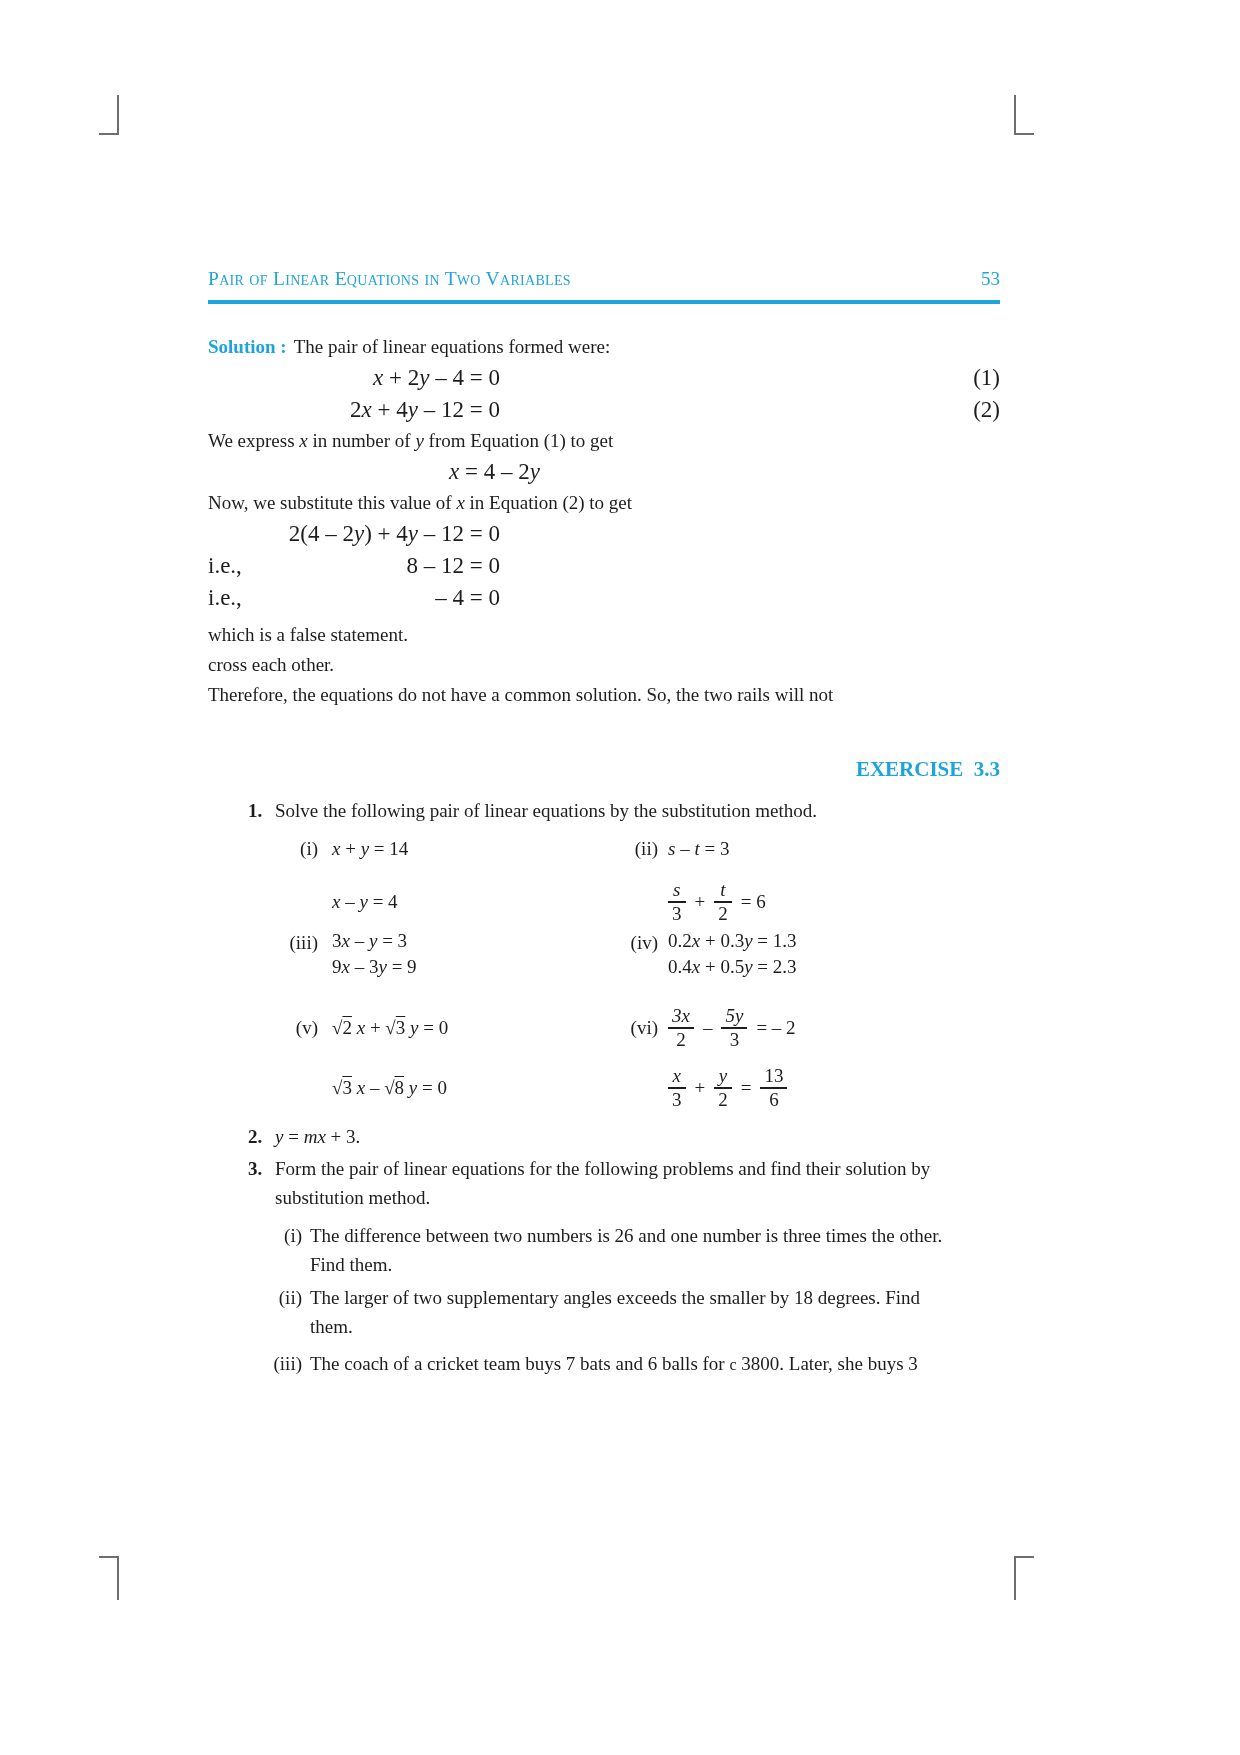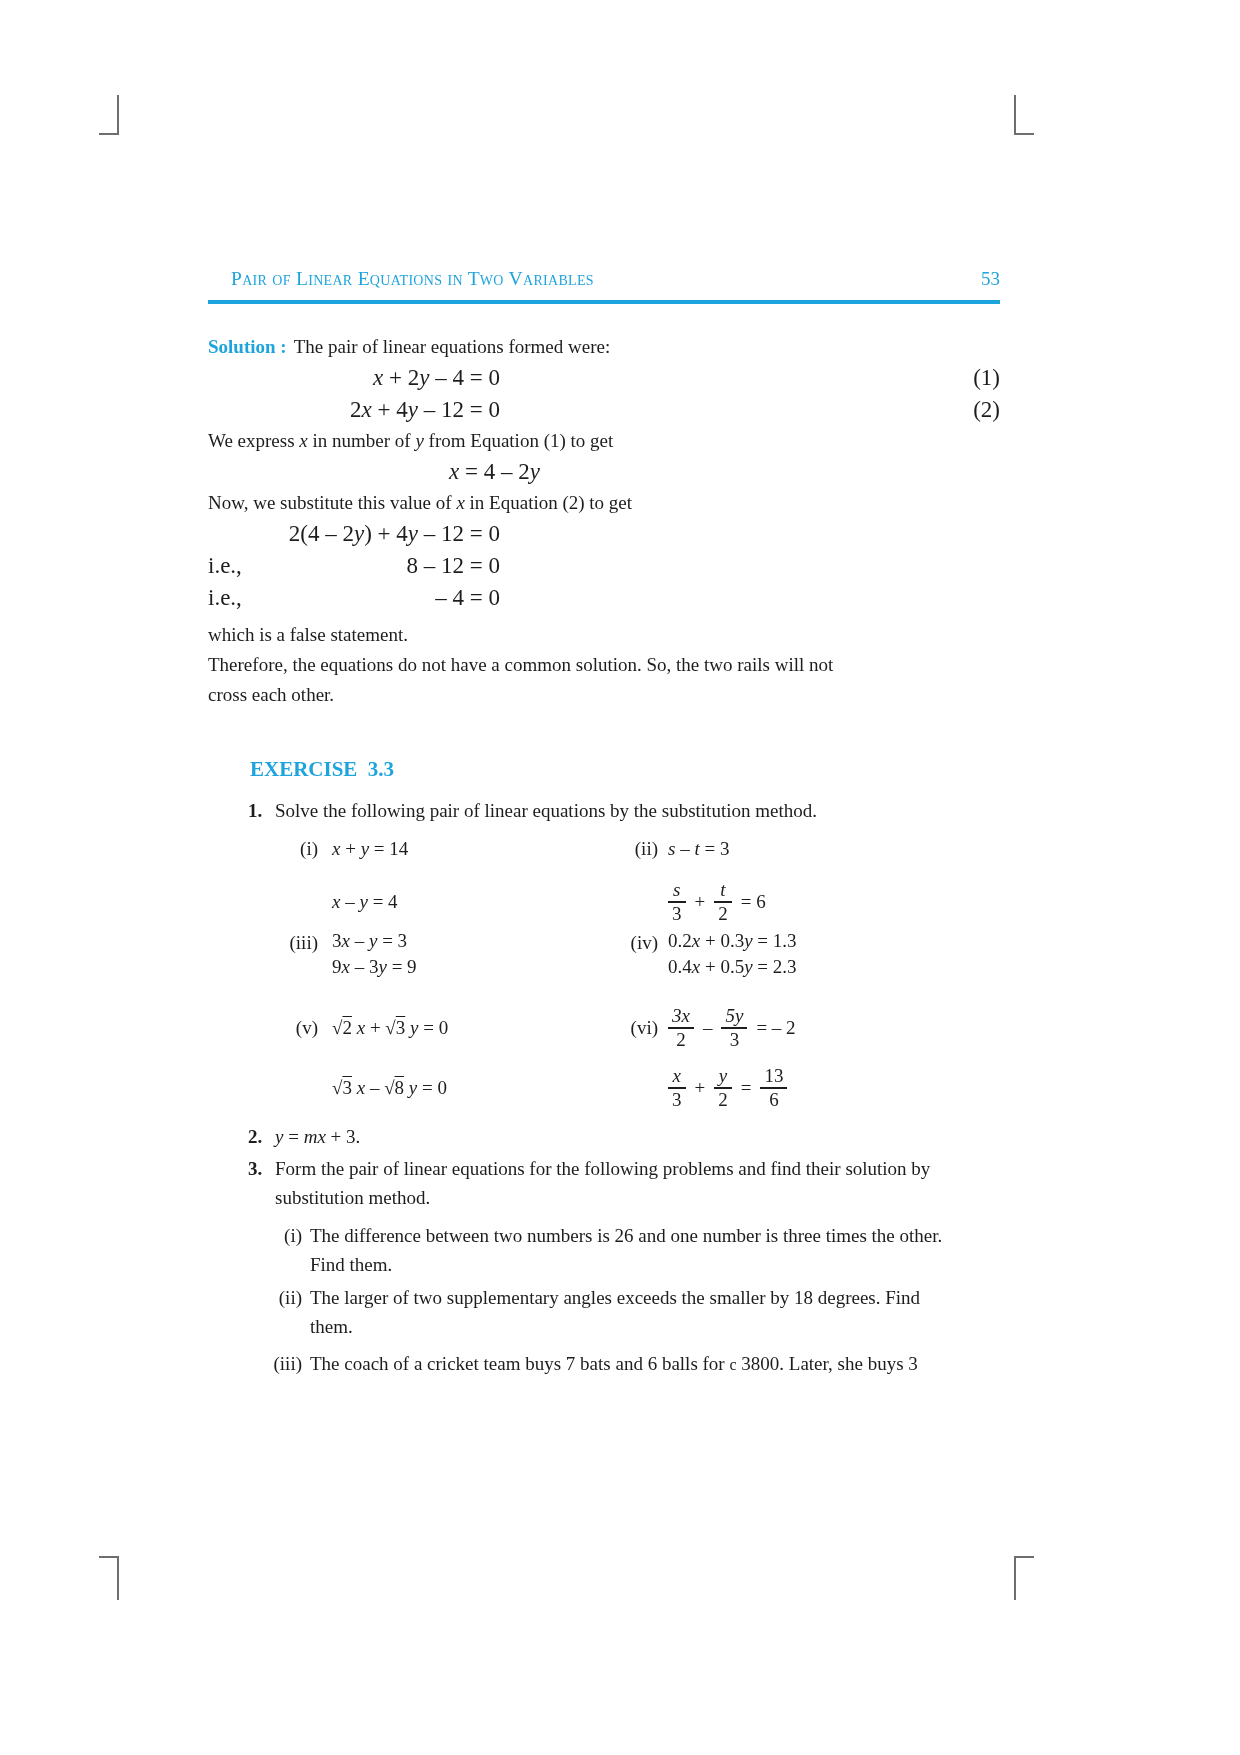--- a/index.html
+++ b/index.html
@@ -5,40 +5,40 @@
   :root { --accent: #1ea4dc; --ink: #1d1d1d; }
   html,body { margin:0; padding:0; background:#ffffff; }
   .page {
     position:relative; width:1240px; height:1755px; background:#ffffff;
     font-family:"Liberation Serif","DejaVu Serif",serif; color:var(--ink); overflow:hidden;
   }
   
   .cm { position:absolute; background:#6e6e6e; }
   
   .content { position:absolute; left:208px; top:268px; width:792px; }
-  .header-row { display:flex; justify-content:space-between; align-items:baseline; height:24px;margin-left:23px; }
+  .header-row { display:flex; justify-content:space-between; align-items:baseline; height:24px; }
   .running-head { font-variant:small-caps; color:var(--accent); font-size:19.5px; letter-spacing:.3px; }
   .page-num { color:var(--accent); font-size:19px; }
   .rule { height:4px; background:var(--accent); margin-top:8px; }
 
   .para { font-size:19px; line-height:30px; }
   .sol { margin-top:28px; }
   .accent { color:var(--accent); }
   .b { font-weight:bold; }
   .i { font-style:italic; }
   .ov { text-decoration:overline; }
   .cur { font-size:16px; }
   .lbl { margin-right:7px; }
 
   .eqline { position:relative; height:32px; line-height:32px; font-size:23px; }
   .eqr { display:block; width:292px; text-align:right; }
   .eqno { position:absolute; right:0; top:0; }
   .ie { position:absolute; left:0; top:0; }
 
-  .ex-head { margin-top:44px; padding-left:42px; text-align:left; color:var(--accent);
+  .ex-head { margin-top:44px; padding-left:42px; text-align:right; color:var(--accent);
              font-weight:bold; font-size:21px; line-height:30px; white-space:pre; }
 
   .qrow { position:relative; padding-left:67px; font-size:19px; line-height:29px; }
   .qnum { position:absolute; left:40px; top:0; font-weight:bold; }
   .q1 { margin-top:12px; line-height:30px; }
   .q2 { margin-top:8px; }
   .q3 { margin-top:3px; }
 
   .expair { display:flex; font-size:19px; }
   .excol { position:relative; box-sizing:border-box; }
@@ -123,22 +123,22 @@
     <div class="eqline">
       <span class="ie">i.e.,</span>
       <span class="eqr"><span>8 – 12 = 0</span></span>
     </div>
     <div class="eqline">
       <span class="ie">i.e.,</span>
       <span class="eqr"><span>– 4 = 0</span></span>
     </div>
 
     <div class="para mt6">which is a false statement.</div>
+    <div class="para">cross each other.</div>
     <div class="para">Therefore, the equations do not have a common solution. So, the two rails will not</div>
-    <div class="para">cross each other.</div>
 
     <div class="ex-head">EXERCISE  3.3</div>
 
     <div class="qrow q1">
       <span class="qnum">1.</span>
       <span>Solve the following pair of linear equations by the substitution method.</span>
     </div>
 
     <div class="expair pair1">
       <div class="excol left">

